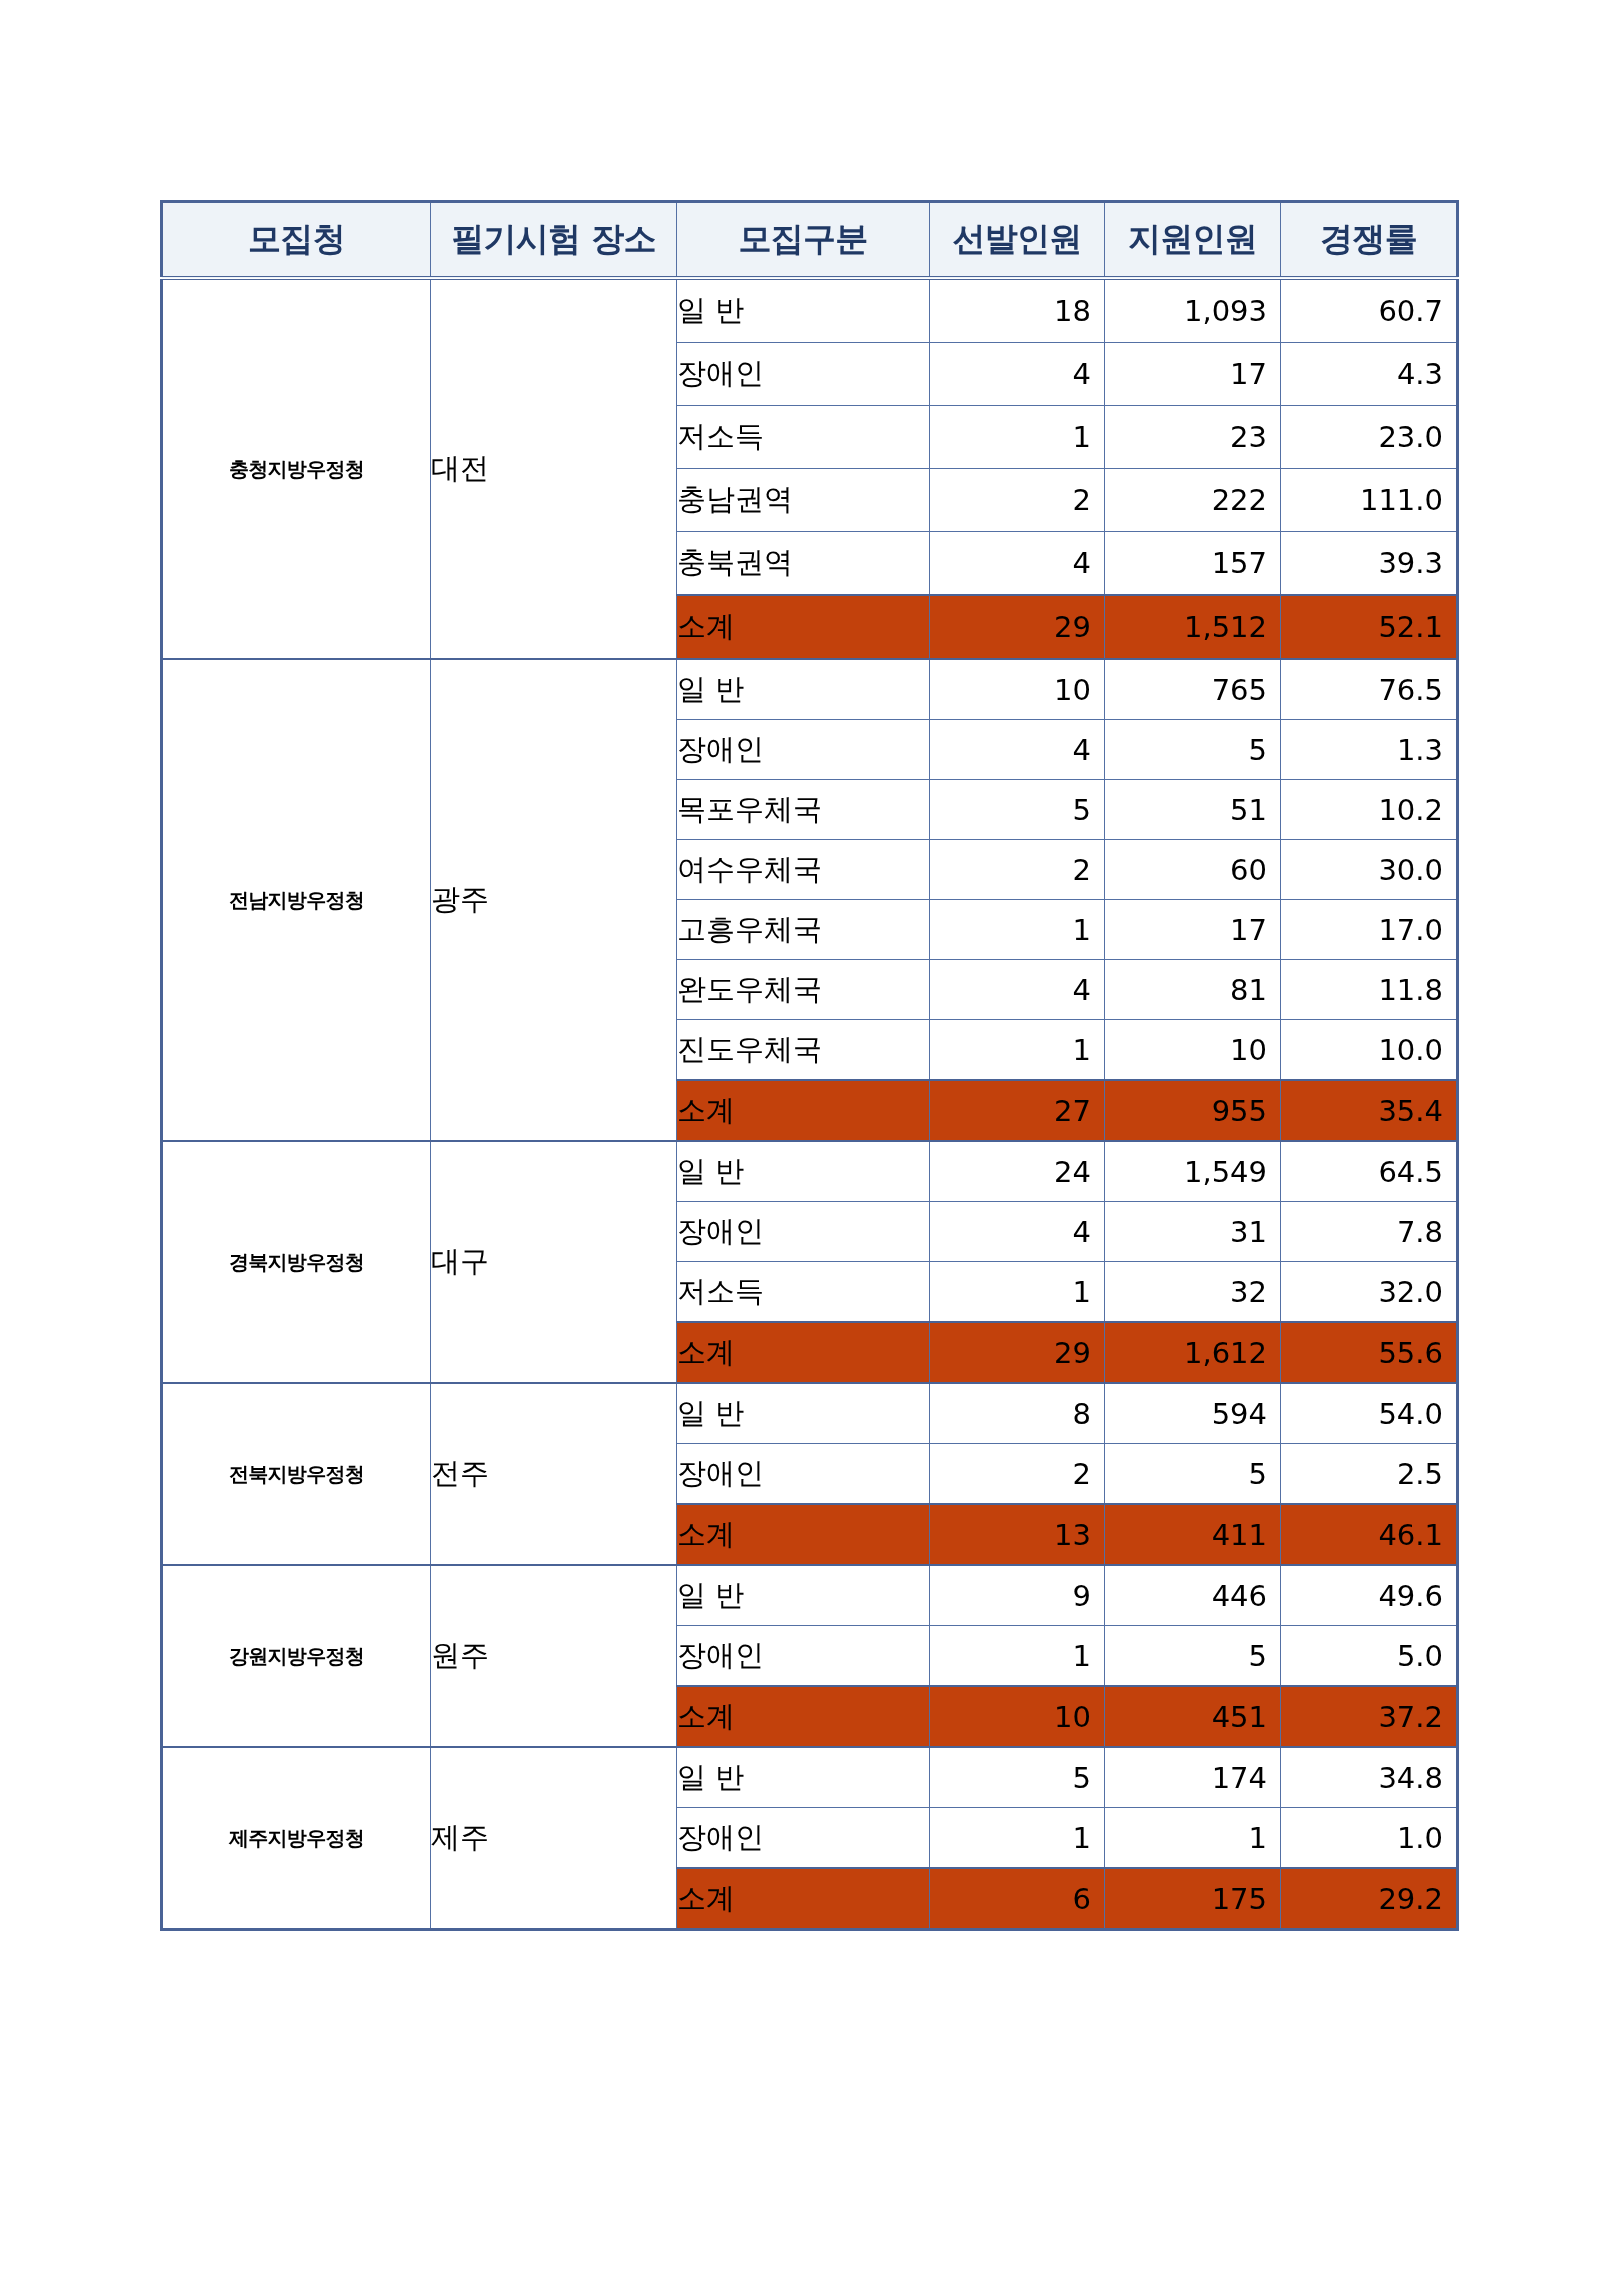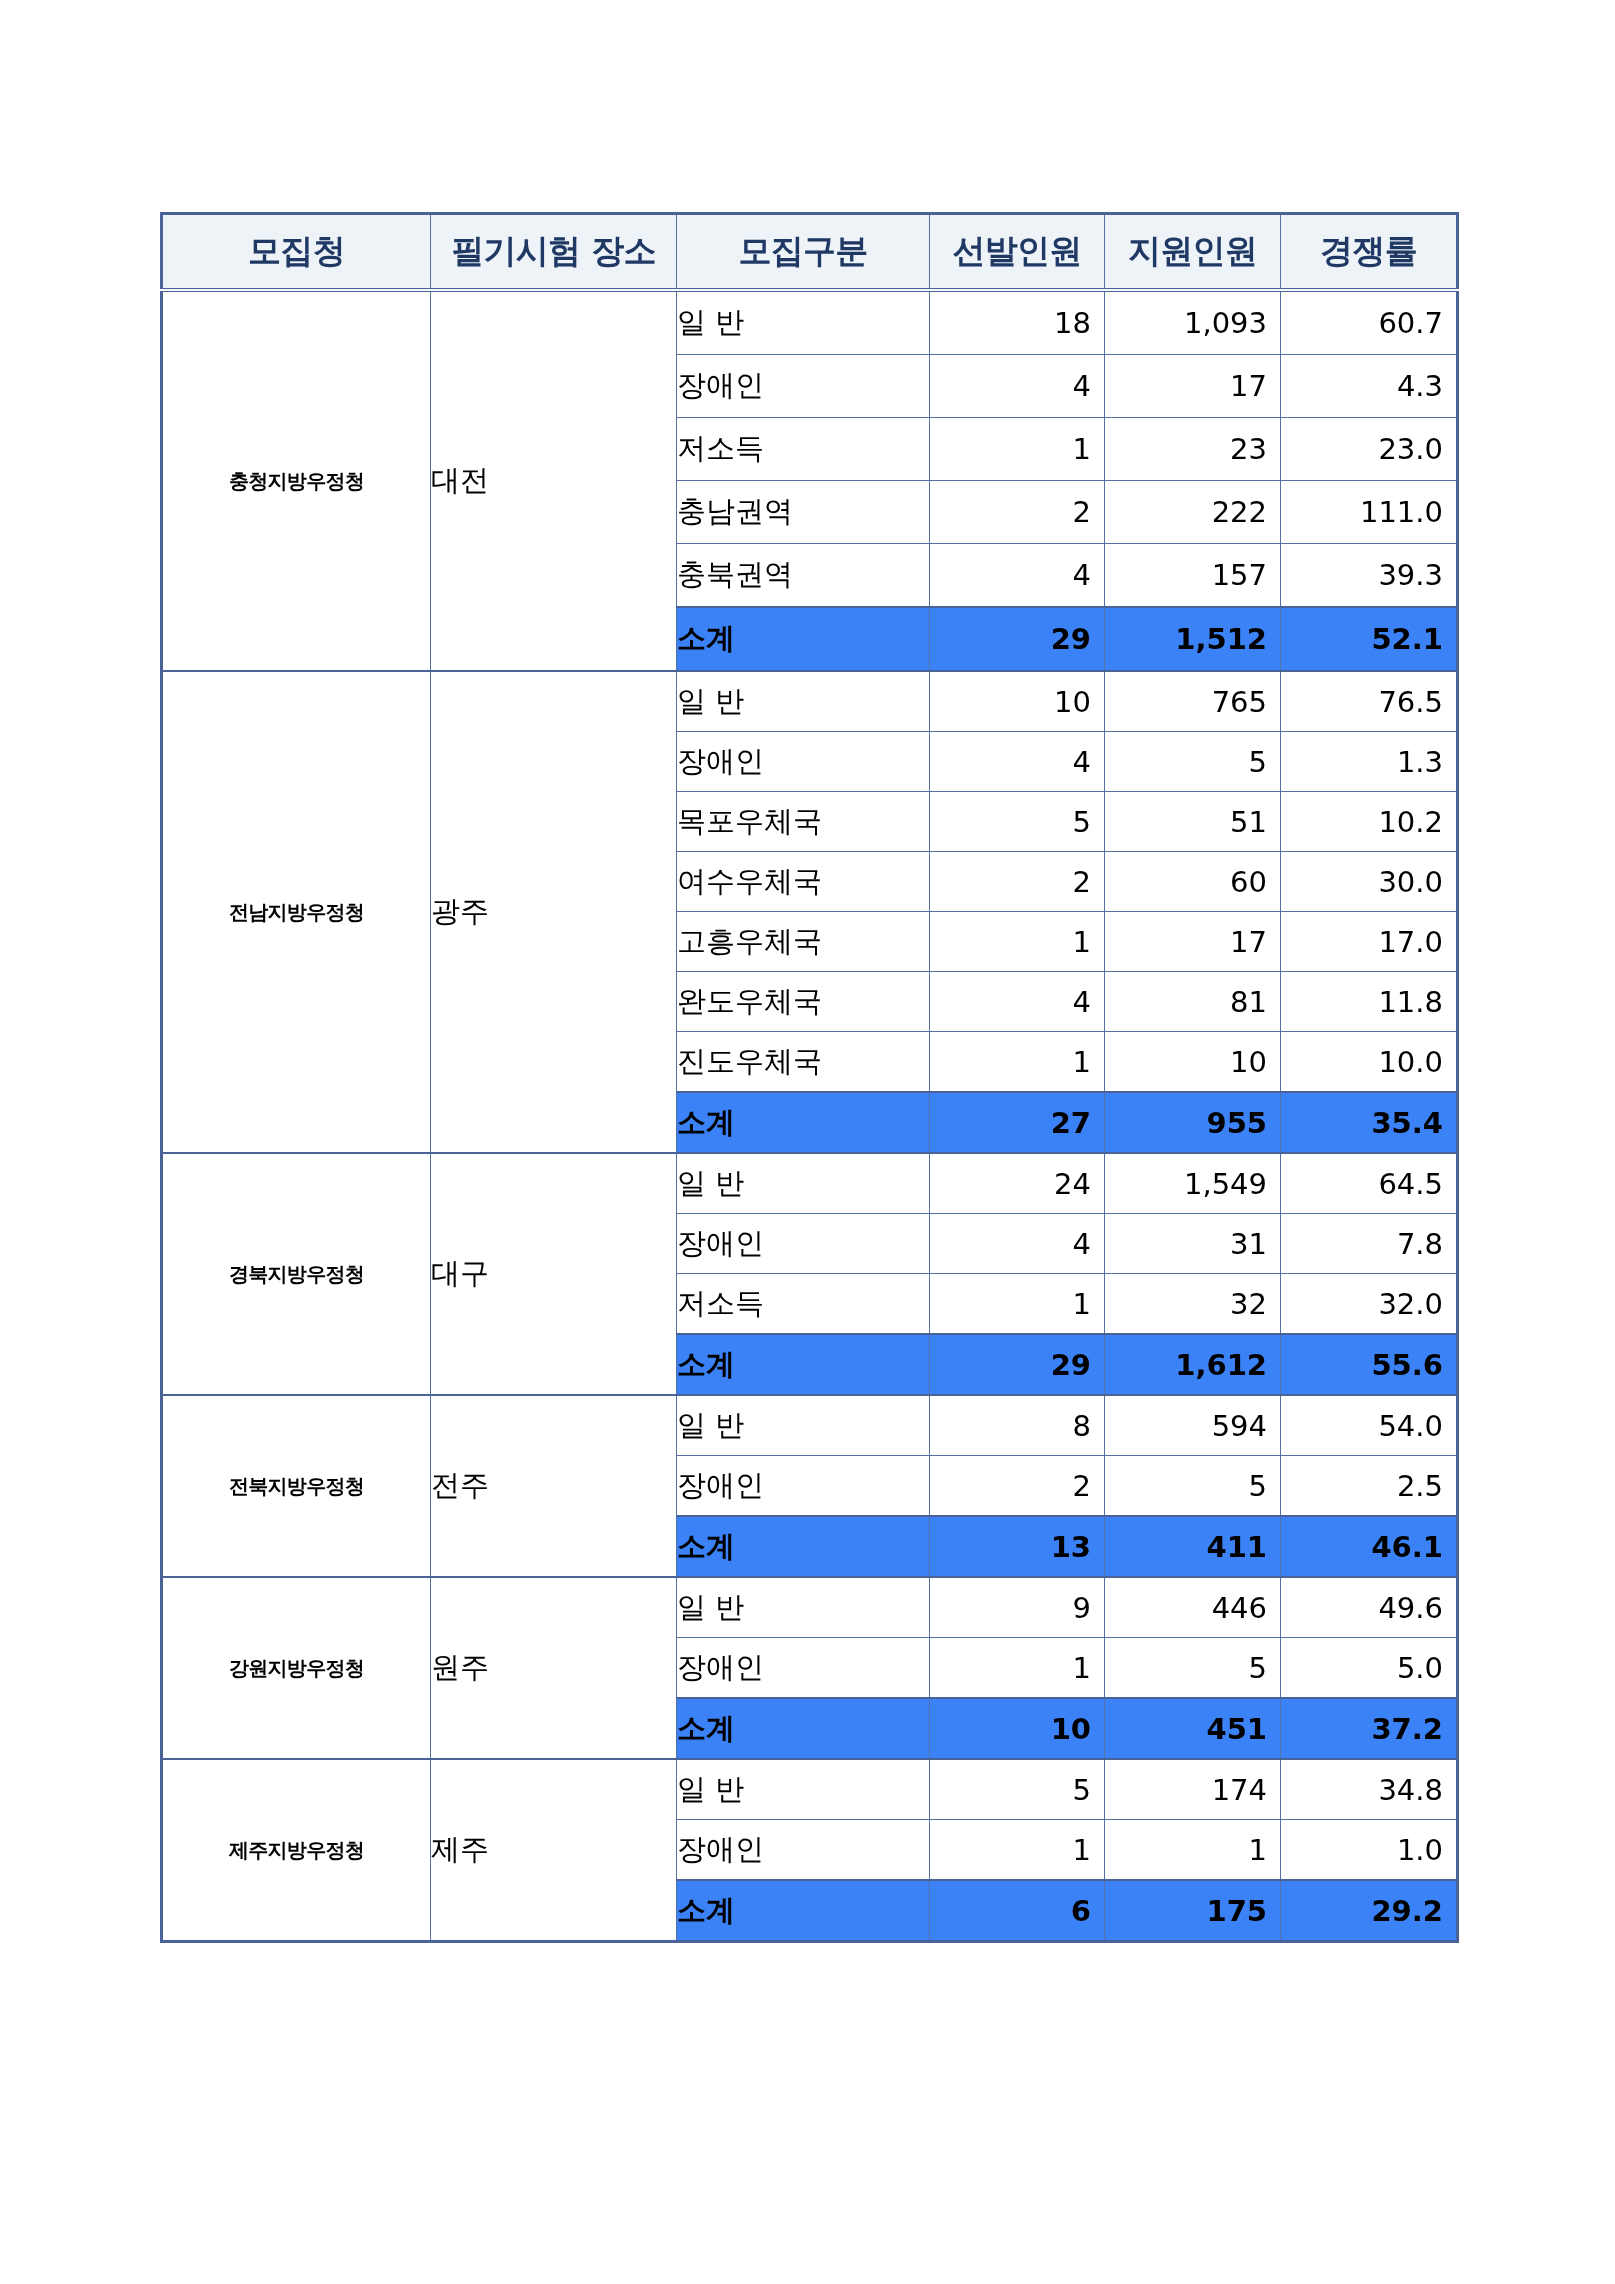--- a/index.html
+++ b/index.html
@@ -2,21 +2,20 @@
 <html style="font-size:10.4px"><head>
 <meta charset="utf-8">
 <style>
   html, body { margin: 0; padding: 0; background: #ffffff; }
   body { width: 1616px; height: 2284px; position: relative; overflow: hidden;
          font-family: "DejaVu Sans", "Liberation Sans", sans-serif; color: #000; }
   table.recruit {
     position: absolute; left: 160px; top: 200px; width: 1295px;
     border-collapse: collapse; table-layout: fixed;
     border: 3.3px solid #4a6396;
-    margin-top: 12px;
   }
   table.recruit col.c1 { width: 269px; }
   table.recruit col.c2 { width: 246px; }
   table.recruit col.c3 { width: 253px; }
   table.recruit col.c4 { width: 175px; }
   table.recruit col.c5 { width: 176px; }
   table.recruit col.c6 { width: 177px; }
   th, td { border: 1.3px solid #5470a4; padding: 0; }
   thead th {
     height: 73px; background: #eef3f8; color: #1f3864;
@@ -24,21 +23,21 @@
     border-bottom: 4.6px double #4a6396; letter-spacing: -0.7px;
   }
   td { font-size: 29px; vertical-align: middle; }
   td.org { text-align: center; font-weight: bold; font-size: 20px; letter-spacing: -0.7px; }
   td.loc { }
   td.cat { text-align: left; }
   td.num { text-align: right; padding-right: 13px; }
   tr.g1 td { height: 62px; }
   tr.g2 td { height: 59px; }
   tr.g3 td { height: 59px; }
-  tr.sub td { background: #3b82f6; font-weight: bold; border-top: 2px solid #4a6396; }
+  tr.sub td { background: #c2410c; font-weight: normal; border-top: 2px solid #4a6396; }
   tr.grp-start td { border-top: 2px solid #4a6396; }
 </style>
 </head>
 <body>
 
 <table class="recruit">
   <colgroup>
     <col class="c1">
       <col class="c2">
       <col class="c3">

